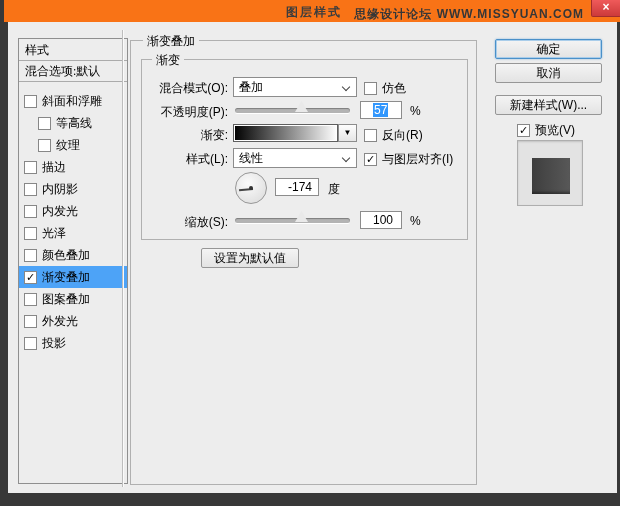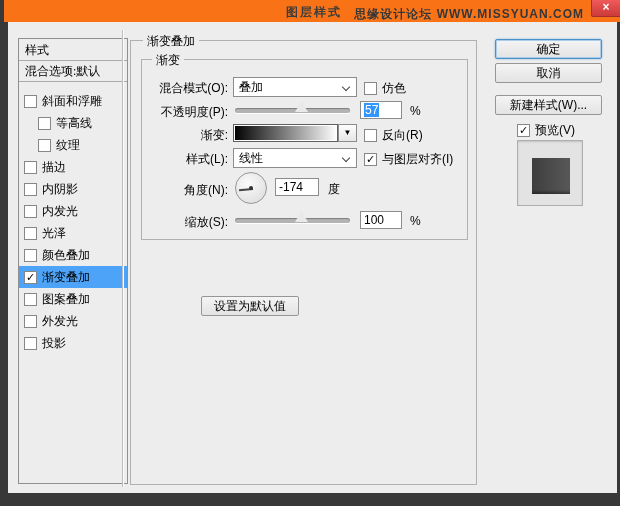--- a/index.html
+++ b/index.html
@@ -46,39 +46,39 @@
   .combo { position:absolute; left:91px; width:124px; height:20px; background:#fff;
     border:1px solid #8c8c8c; line-height:18px; padding-left:5px; cursor:pointer; }
   .combo .chev { position:absolute; right:7px; top:6px; width:6px; height:6px;
     border-right:1px solid #444; border-bottom:1px solid #444; transform:rotate(45deg); }
   .cbrow { position:absolute; left:222px; display:flex; align-items:center; gap:5px; cursor:pointer; white-space:nowrap; }
   .track { position:absolute; left:93px; width:115px; height:5px; background:#b3b3b3;
     border-radius:3px; box-shadow:inset 0 1px 1px rgba(0,0,0,.3), 0 1px 0 #fff; cursor:pointer; }
   .thumb { position:absolute; top:-7px; width:13px; height:11px; background:#e9e9e9;
     clip-path:polygon(50% 0,100% 100%,0 100%); filter:drop-shadow(0 0 1px #777); cursor:pointer; }
   .valbox { position:absolute; width:42px; height:18px; background:#fff; border:1px solid #8c8c8c;
-    line-height:16px; padding-left:3px; overflow:hidden; }
+    line-height:16px; padding-left:12px; overflow:hidden; }
   .sel-text { background:#3297fd; color:#fff; padding:0 1px; }
   .unit { position:absolute; white-space:nowrap; }
   .grad-swatch { position:absolute; left:91px; width:105px; height:18px;
     background:linear-gradient(to right,#000,#fff); border:1px solid #5f5f5f;
     box-shadow:inset 0 0 0 1px #fff; cursor:pointer; }
   .grad-arrow { position:absolute; left:196px; width:19px; height:18px;
     background:linear-gradient(#fdfdfd,#e6e6e6); border:1px solid #8c8c8c;
     text-align:center; line-height:16px; font-size:8px; cursor:pointer; }
   .dial { position:absolute; left:93px; width:32px; height:32px; border-radius:50%;
     background:radial-gradient(circle at 40% 35%,#fbfbfb,#d9d9d9); border:1px solid #979797; cursor:pointer; }
   .needle { position:absolute; left:15px; top:15px; width:14px; height:2px; background:#444;
     transform-origin:1px 1px; transform:rotate(174deg); }
   .dial-dot { position:absolute; left:13px; top:13px; width:4px; height:4px; border-radius:50%; background:#333; }
   
   .btn { position:absolute; height:20px; background:linear-gradient(#f4f4f4,#e3e3e3);
     border:1px solid #969696; font-family:inherit; font-size:12px; color:#000;
     border-radius:2px; cursor:pointer; white-space:nowrap; }
-  .def-btn1 { left:70px;  top:207px; width:98px;margin-top:48px; }
+  .def-btn1 { left:70px;  top:207px; width:98px; }
   .def-btn2 { left:180px; top:207px; width:98px; }
   .side-btn { left:487px; width:107px; }
   .btn.ok { top:17px; border:1px solid #4a90c9; box-shadow:0 0 0 1px #a9cdea inset, 0 0 2px #7fb2dd; }
   .btn.cancel { top:41px; }
   .btn.newstyle { top:73px; }
   .preview-row { position:absolute; left:509px; top:100px; display:flex; align-items:center; gap:5px; cursor:pointer; }
   .thumbbox { position:absolute; left:509px; top:118px; width:66px; height:66px;
     background:#e3e3e3; border:1px solid #aeaeae; box-shadow:inset 0 1px 2px rgba(0,0,0,.15); }
   .thumb-inner { position:absolute; left:14px; top:17px; width:38px; height:36px;
     background:linear-gradient(to right,#3e3e3e,#585858);
@@ -222,21 +222,20 @@
         <span>线性</span>
         <span class="chev"></span>
       </div>
       <div class="cbrow" style="top:91px;">
         <span class="cb">
             <span class="mark">✓</span>
           </span>
         <span>与图层对齐(I)</span>
       </div>
 
-      <div class="flabel" style="top:122px;">角度(N):</div>
       <div class="dial" style="top:112px;">
         <div class="needle"></div>
         <div class="dial-dot"></div>
       </div>
       <div class="valbox" style="left:133px; top:118px; width:44px;">
         <span>-174</span>
       </div>
       <div class="unit" style="left:186px; top:121px;">度</div>
 
       <div class="flabel" style="top:154px;">缩放(S):</div>

